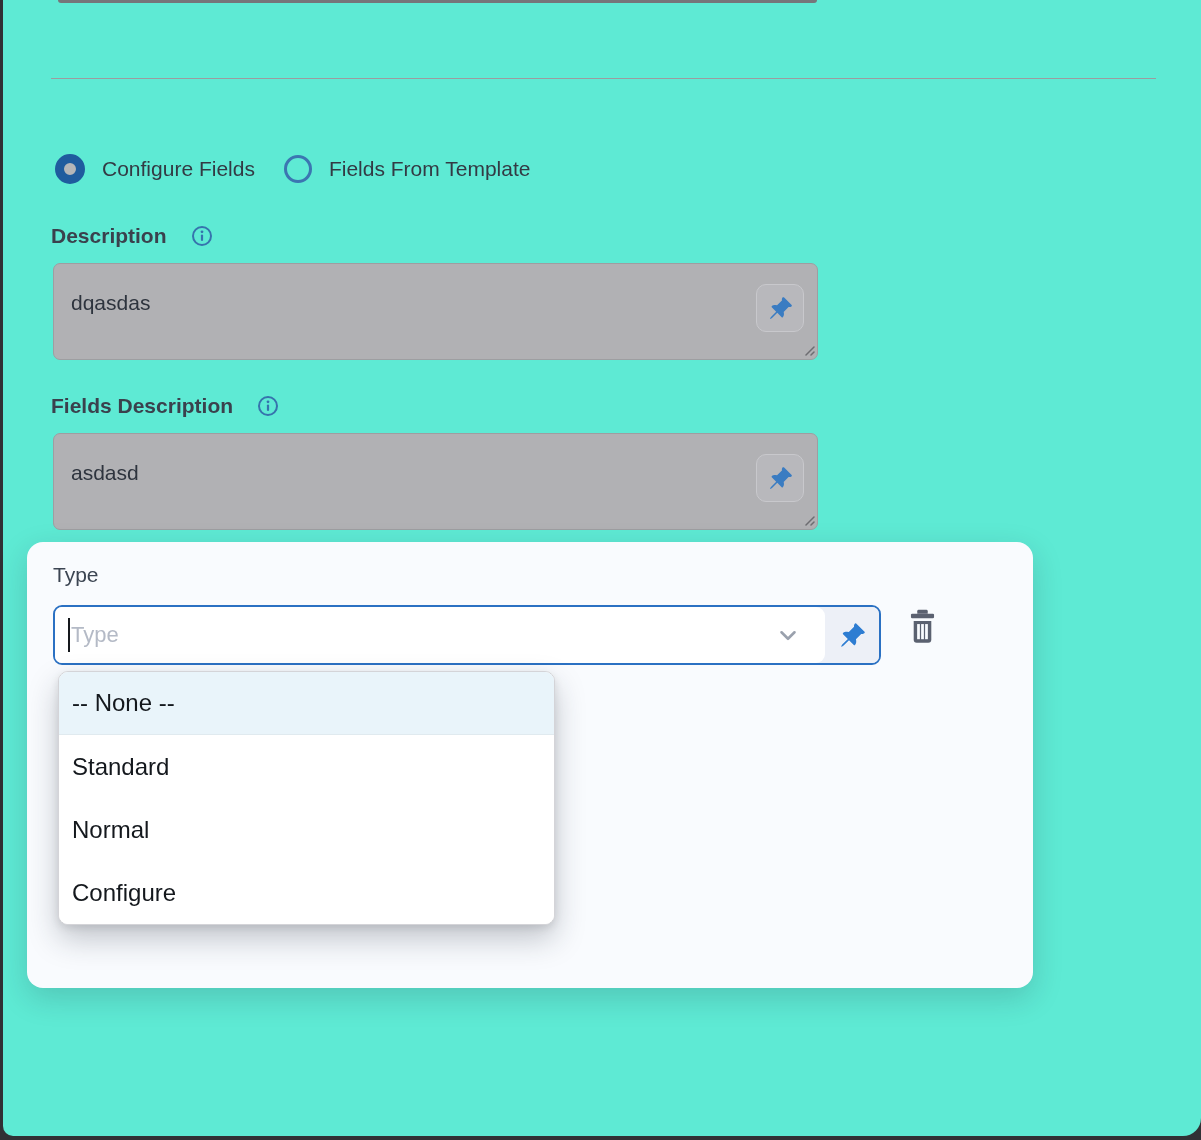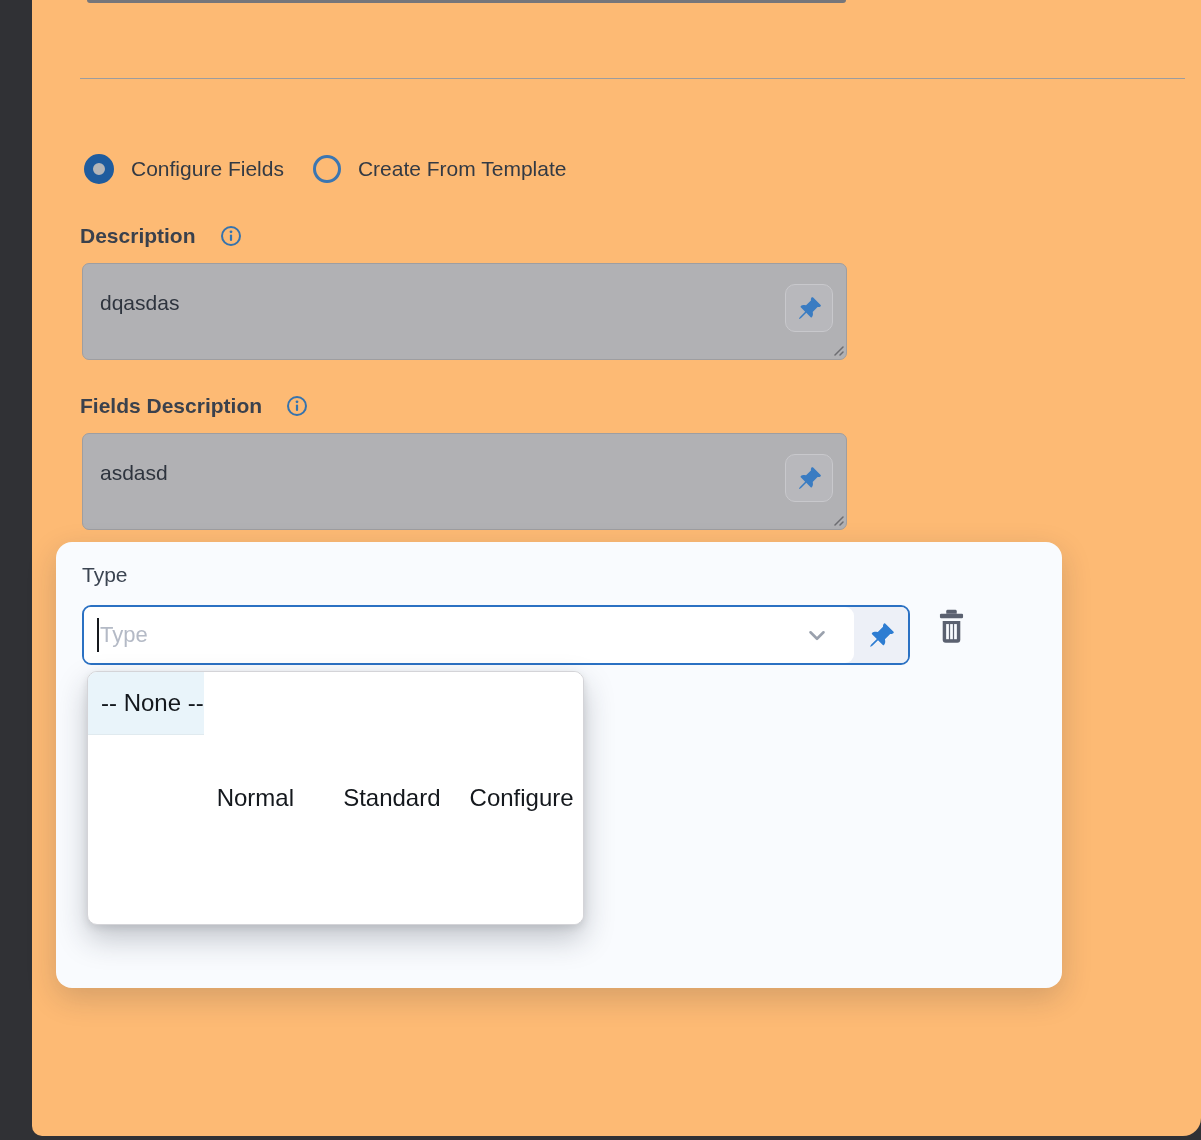--- a/index.html
+++ b/index.html
@@ -7,23 +7,22 @@
   body {
     width:1201px; height:1140px;
     background:#303135;
     font-family:"Liberation Sans", sans-serif;
     position:relative; overflow:hidden;
   }
 
   
   .panel {
     position:absolute; left:3px; top:0; right:0; bottom:4px;
-    background:#fdba74;
+    background:#5eead4;
     border-radius:0 0 18px 10px;
-    margin-left:29px;
   }
 
   
   .cutoff-bar {
     position:absolute; left:55px; top:0; width:759px; height:3px;
     background:#76767a; border-radius:0 0 4px 4px;
   }
 
   .divider {
     position:absolute; left:48px; top:78px; width:1105px; height:1px;
@@ -114,21 +113,21 @@
     position:absolute; left:876px; top:62px; width:38px; height:44px;
     display:flex; align-items:center; justify-content:center; cursor:pointer;
     background:transparent; border:none; padding:0;
   }
 
   
   .dropdown {
     position:absolute; left:31px; top:129px; width:497px; height:254px;
     background:#ffffff; border:1px solid #d4d4d8; border-radius:10px;
     box-shadow:0 14px 30px rgba(30,40,55,0.25), 0 3px 8px rgba(0,0,0,0.10);
-    display:flex; overflow:hidden;
+    display:flex; flex-direction:column; overflow:hidden;
   }
   .option {
     flex:1; display:flex; align-items:center; padding-left:13px;
     font-size:24px; color:#14181d; background:#ffffff; cursor:pointer;
   }
   .option.highlighted {
     flex:none; height:63px; background:#e9f4fa;
     border-bottom:1px solid #e0eaef;
   }
 </style>
@@ -140,21 +139,21 @@
   <div class="cutoff-bar"></div>
   <div class="divider"></div>
 
   <div class="radio-row">
     <div class="radio-opt">
       <span class="radio-ctrl selected"></span>
       <span class="radio-label">Configure Fields</span>
     </div>
     <div class="radio-opt">
       <span class="radio-ctrl unselected"></span>
-      <span class="radio-label">Create From Template</span>
+      <span class="radio-label">Fields From Template</span>
     </div>
   </div>
 
   <div class="field-label lbl-desc">
     <span>Description</span>
     <span style="display:flex;">
       <svg viewBox="0 0 22 22" width="22" height="22">
           <circle cx="11" cy="11" r="9" fill="none" stroke="#3673ad" stroke-width="2"></circle>
           <circle cx="11" cy="6.8" r="1.4" fill="#3673ad"></circle>
           <rect x="9.9" y="9.4" width="2.2" height="6.6" rx="1.1" fill="#3673ad"></rect>
@@ -233,19 +232,19 @@
           <path fill="#5b6170" d="M5.6 9.4h12.8V23a2.2 2.2 0 0 1-2.2 2.2H7.8A2.2 2.2 0 0 1 5.6 23z"></path>
           <rect x="8.1" y="11.6" width="2" height="11" fill="#f9fbfe"></rect>
           <rect x="11" y="11.6" width="2" height="11" fill="#f9fbfe"></rect>
           <rect x="13.9" y="11.6" width="2" height="11" fill="#f9fbfe"></rect>
         </svg>
       </span>
     </button>
 
     <div class="dropdown">
       <div class="option highlighted">-- None --</div>
+      <div class="option">Standard</div>
       <div class="option">Normal</div>
-      <div class="option">Standard</div>
       <div class="option">Configure</div>
     </div>
   </div>
 
 </div>
 
 </body></html>

